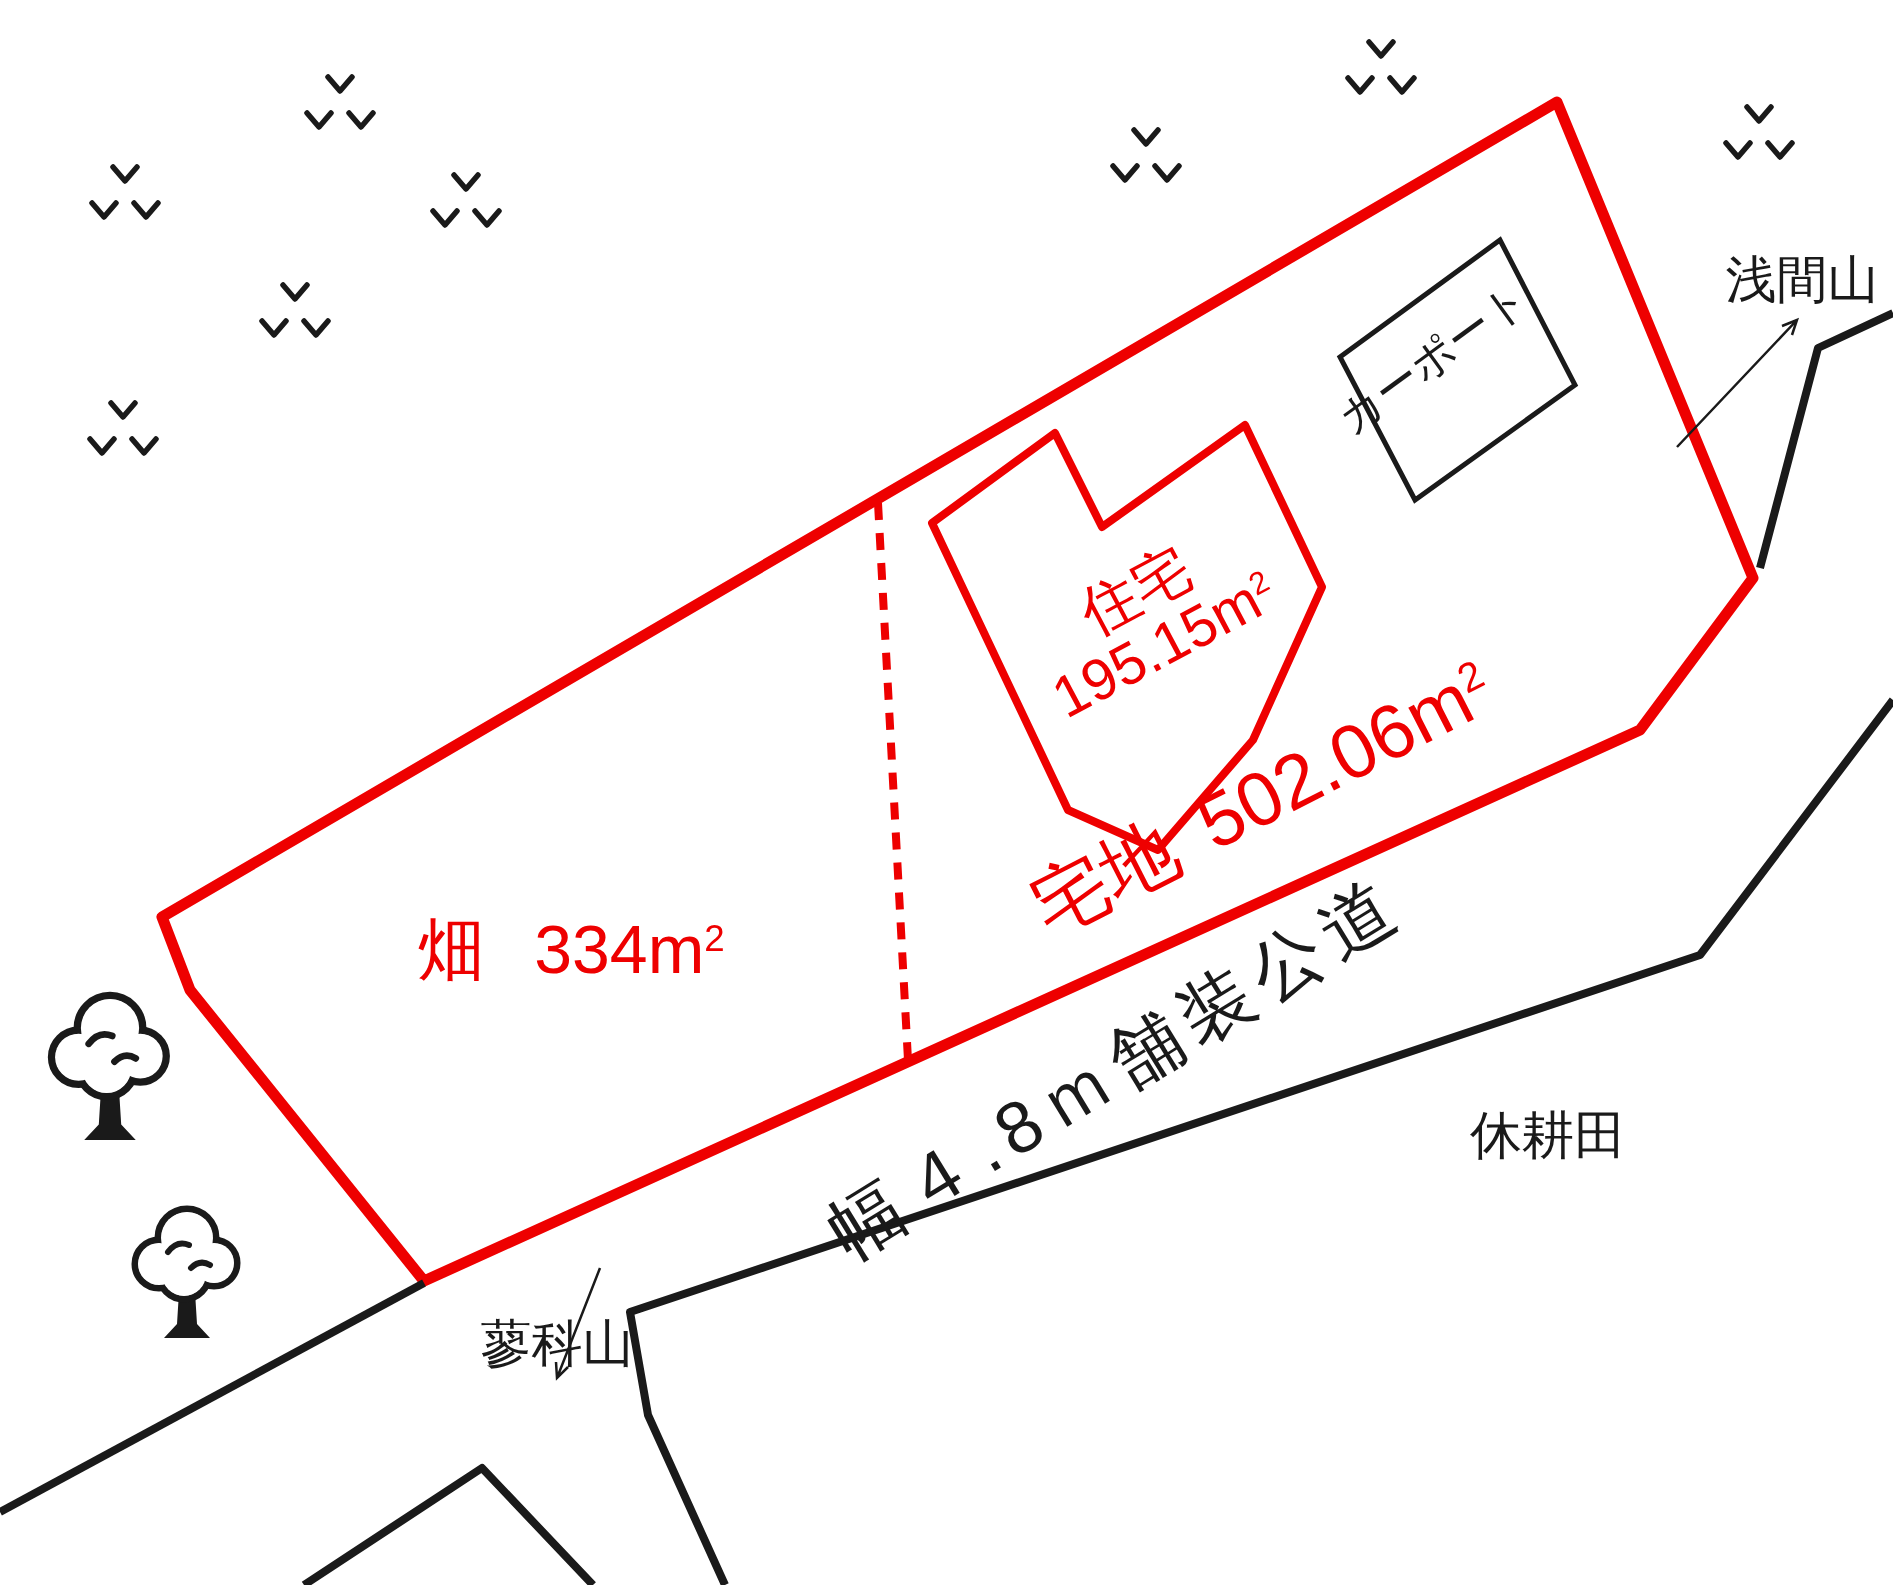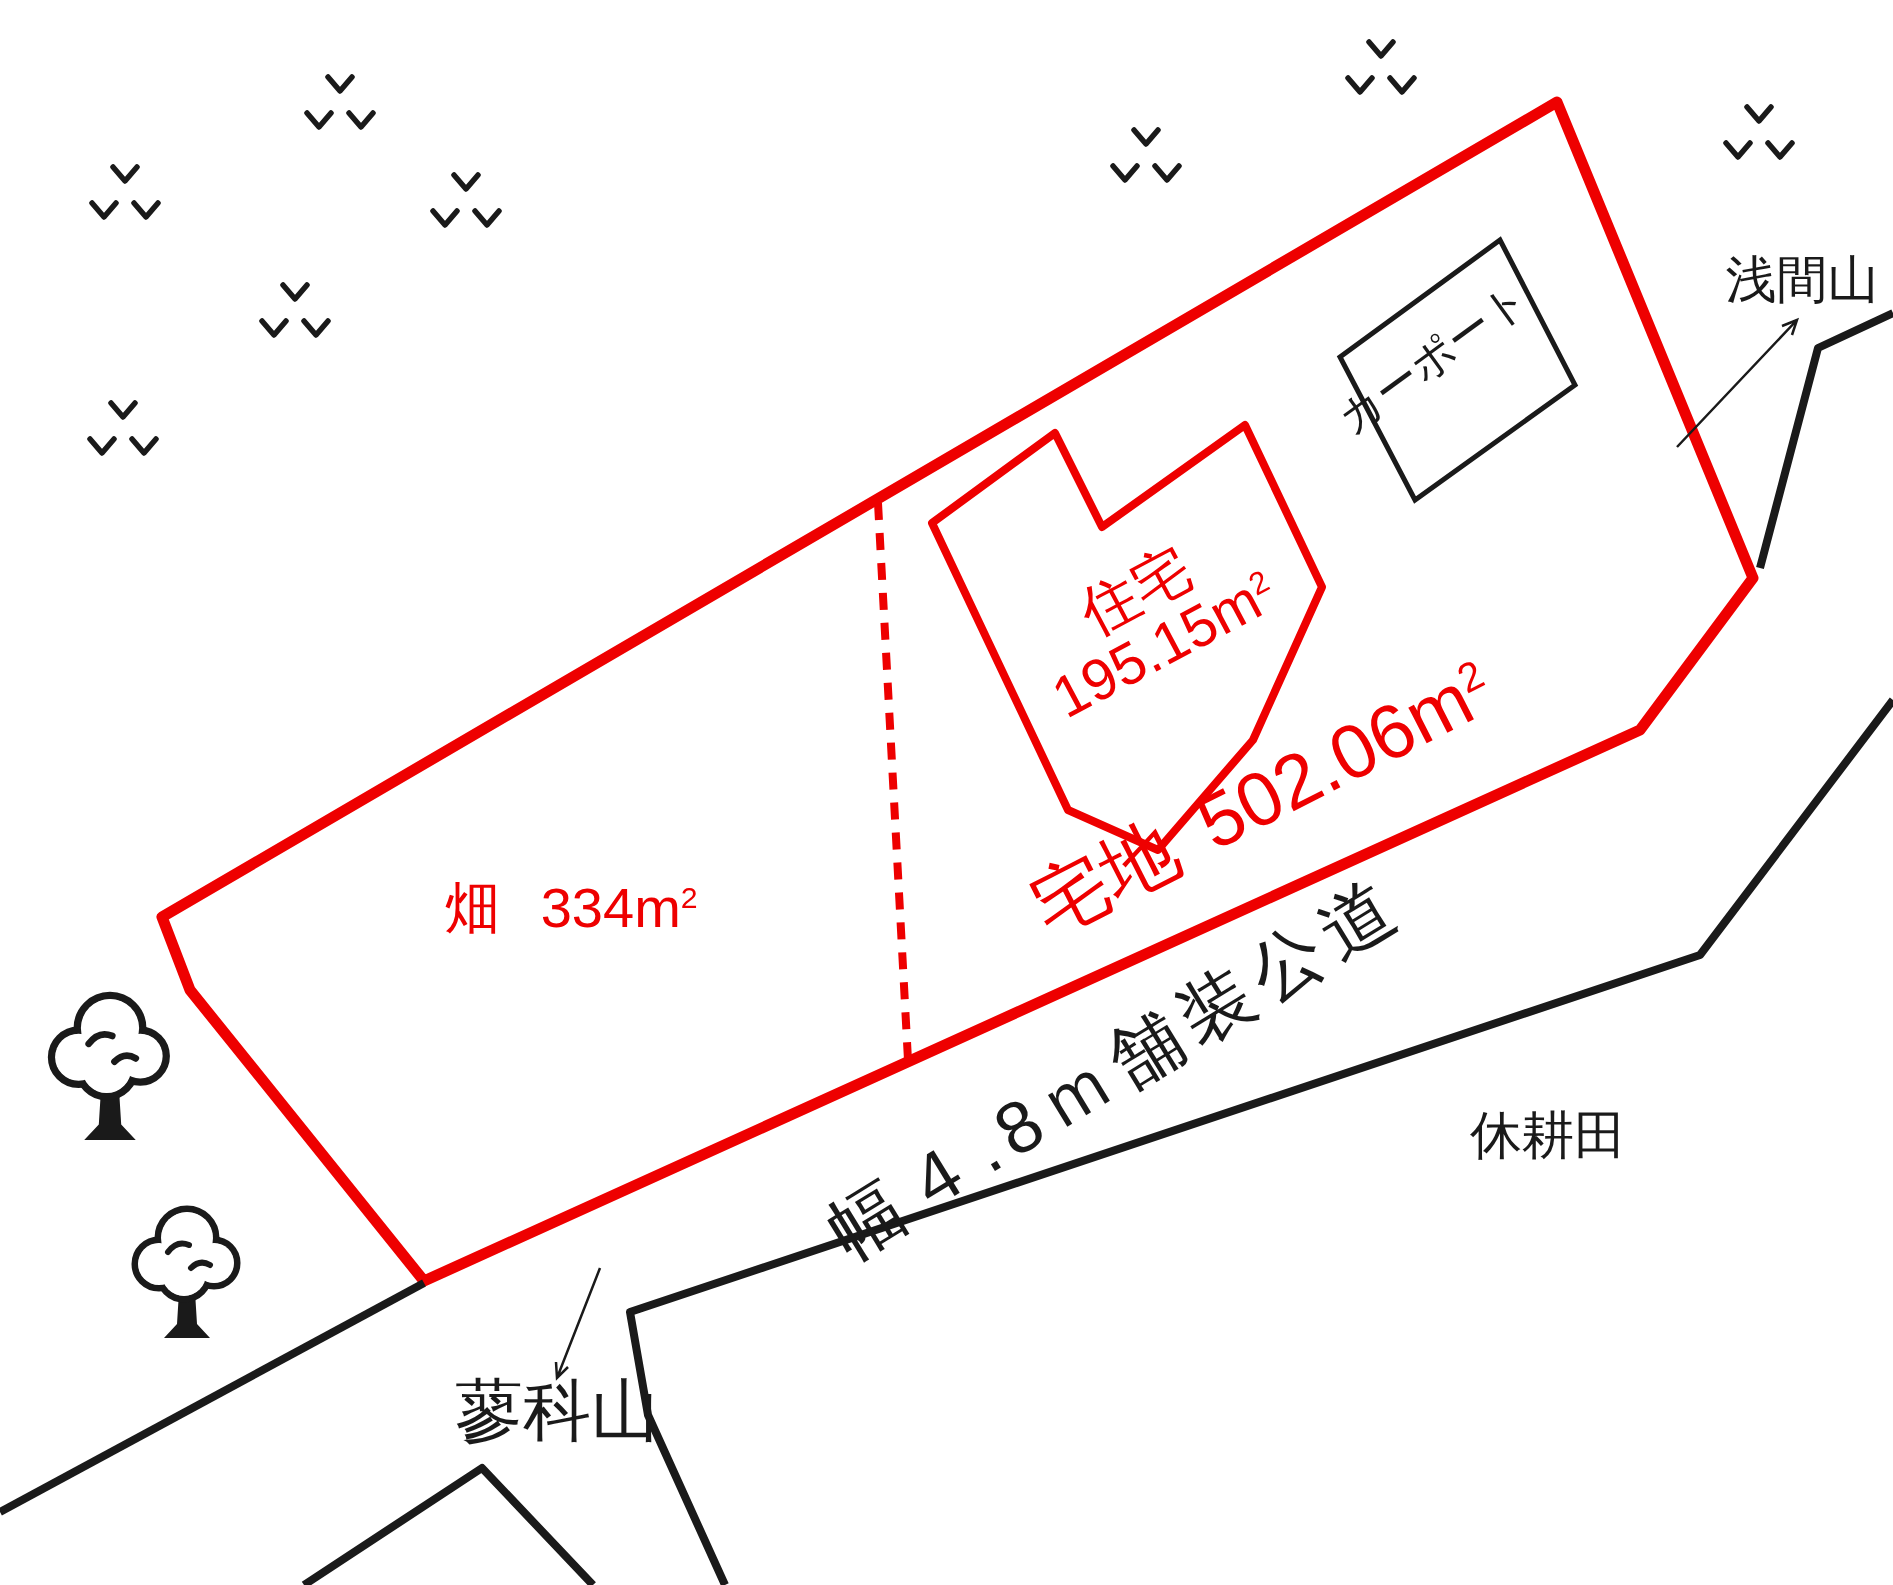--- a/index.html
+++ b/index.html
@@ -83,35 +83,35 @@
       <use href="#vcluster" x="125" y="200"></use>
       <use href="#vcluster" x="466" y="208"></use>
       <use href="#vcluster" x="295" y="318"></use>
       <use href="#vcluster" x="123" y="436"></use>
       <use href="#vcluster" x="1146" y="163"></use>
       <use href="#vcluster" x="1381" y="75"></use>
       <use href="#vcluster" x="1759" y="140"></use>
     </g>
   </svg>
 
-  <div class="lbl red" style="left:571px; top:908px; font-size:56px;">
+  <div class="lbl red" style="left:571px; top:950px; font-size:68px;">
     <span>畑</span><span class="sp-wide"></span><span>334m</span><span class="sup">2</span>
   </div>
 
   <div class="lbl red rot-27" style="left:1262px; top:798px; font-size:76px;">
     <span>宅地</span><span class="sp-mid"></span><span>502.06m</span><span class="sup">2</span>
   </div>
 
   <div class="lbl red rot-28 two-line" style="left:1150px; top:618px; font-size:58px;">
     <div>住宅</div>
     <div><span>195.15m</span><span class="sup">2</span></div>
   </div>
 
   <div class="lbl rot-36" style="left:1433px; top:358px; font-size:44px;">カーポート</div>
 
   <div class="lbl rot-31" style="left:1116px; top:1068px; font-size:73px; letter-spacing:0.13em;">幅４.8ｍ舗装公道</div>
 
   <div class="lbl" style="left:1802px; top:280px; font-size:51px;">浅間山</div>
 
-  <div class="lbl" style="left:557px; top:1411px; font-size:68px;">蓼科山</div>
+  <div class="lbl" style="left:557px; top:1344px; font-size:51px;">蓼科山</div>
 
   <div class="lbl" style="left:1548px; top:1135px; font-size:52px;text-align:center;">休耕田</div>
 </div>
 
 </body></html>

